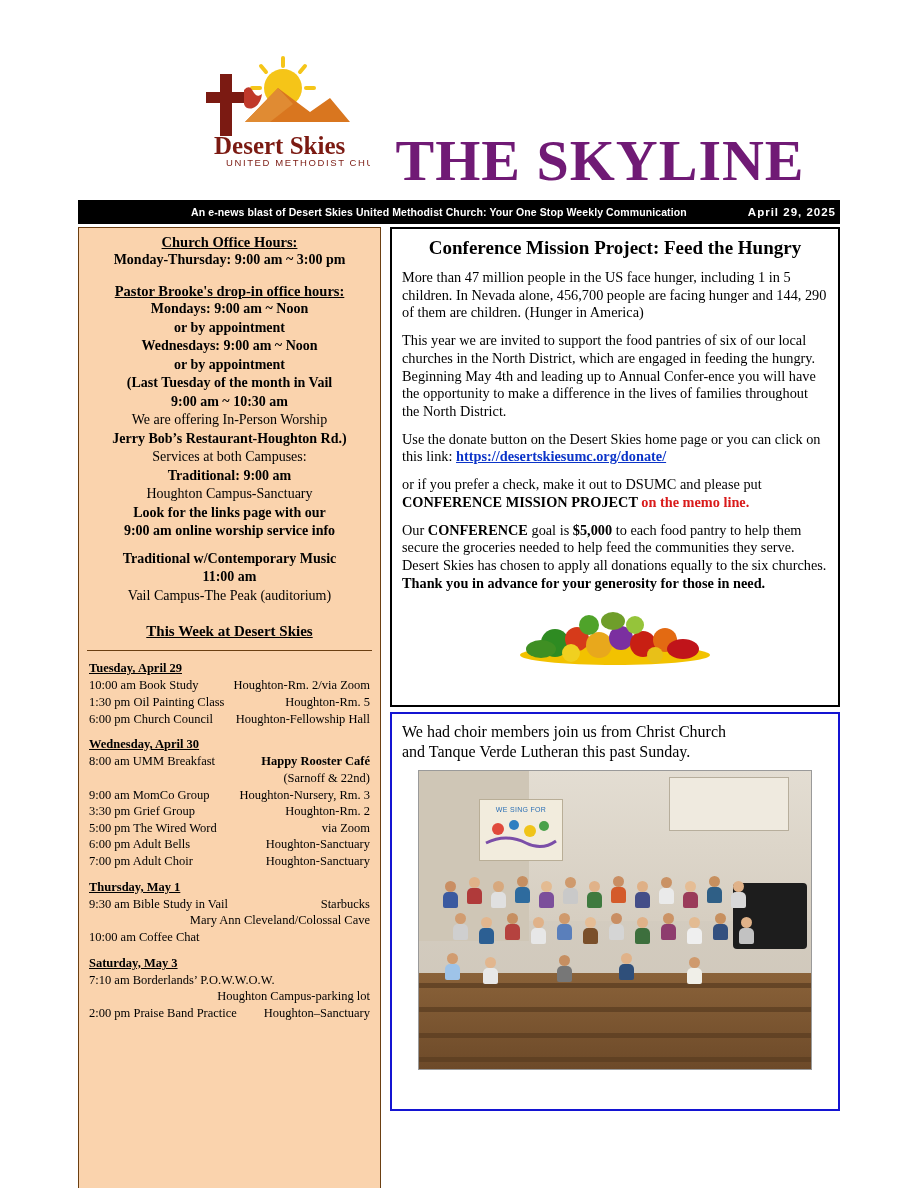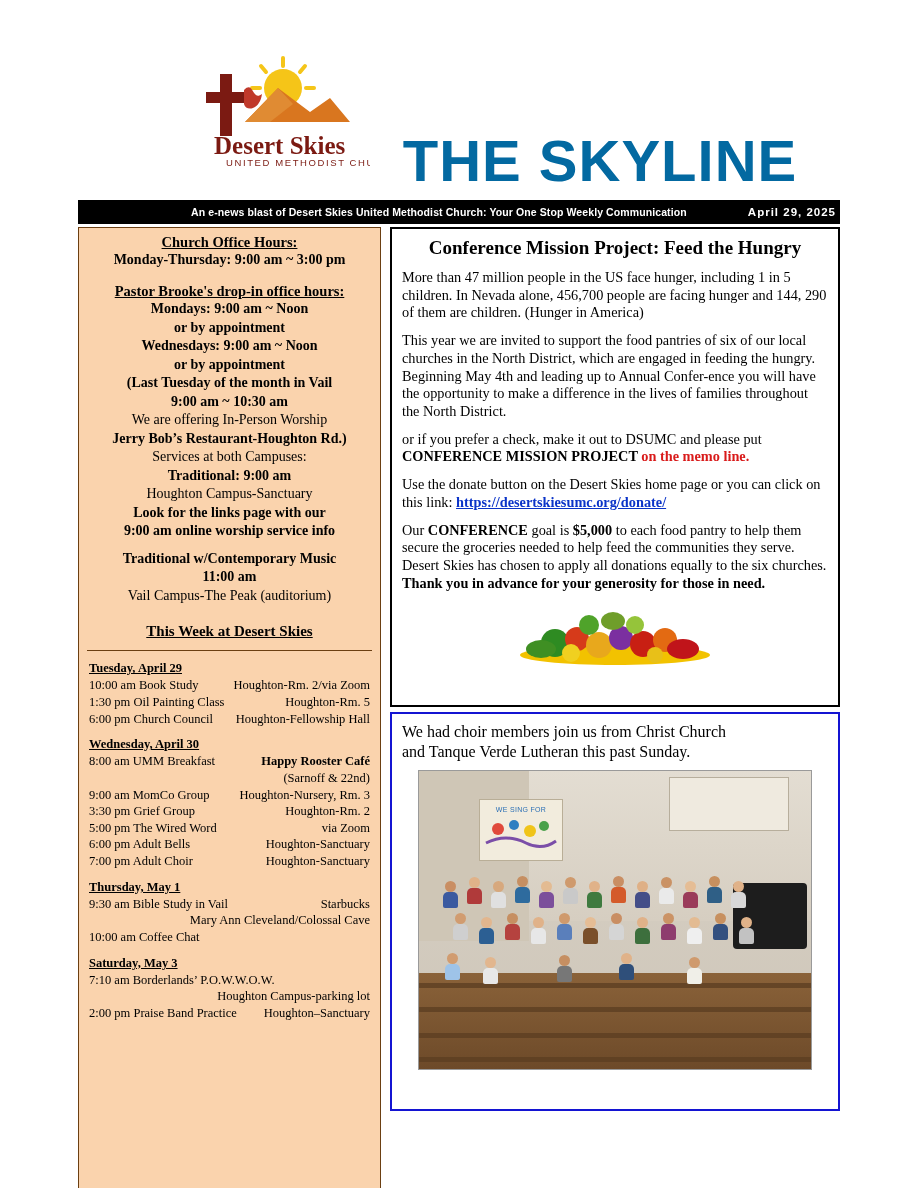--- a/index.html
+++ b/index.html
@@ -25,25 +25,25 @@
   .logo {
     position: absolute;
     left: 190px; top: 30px;
     width: 180px; height: 120px;
   }
   .logo svg { display:block; }
   .skyline-title {
     position: absolute;
     left: 300px; top: 112px;
     width: 600px;
-    font-family: Liberation Sans, sans-serif;
+    font-family: Liberation Serif, serif;
     font-weight: bold;
     font-size: 58px;
     letter-spacing: 1px;
-    color: #0369a1;
+    color: #701a75;
     text-align: center;
     line-height: 1;
   }
 
   
   .banner {
     position: absolute;
     left: 78px; top: 200px;
     width: 762px; height: 24px;
     background: #000000;
@@ -378,24 +378,24 @@
         <span class="ev-right">Houghton–Sanctuary</span>
       </div>
     </div>
   </div>
 
   <div class="right-top">
     <div class="rt-title">Conference Mission Project: Feed the Hungry</div>
     <div class="rt-p">More than 47 million people in the US face hunger, including 1 in 5 children. In Nevada alone, 456,700 people are facing hunger and 144, 290 of them are children. (Hunger in America)</div>
     <div class="rt-p">This year we are invited to support the food pantries of six of our local churches in the North District, which are engaged in feeding the hungry. Beginning May 4th and leading up to Annual Confer-ence you will have the opportunity to make a difference in the lives of families throughout the North District.</div>
     <div class="rt-p">
+      <span>Use the donate button on the Desert Skies home page or you can click on this link: </span><a href="#">https://desertskiesumc.org/donate/</a>
+    </div>
+    <div class="rt-p">
       <span>or if you prefer a check, make it out to DSUMC and please put </span><span class="b">CONFERENCE MISSION PROJECT</span><span class="red"> on the memo line.</span>
-    </div>
-    <div class="rt-p">
-      <span>Use the donate button on the Desert Skies home page or you can click on this link: </span><a href="#">https://desertskiesumc.org/donate/</a>
     </div>
     <div class="rt-p">
       <span>Our </span><span class="b">CONFERENCE</span><span> goal is </span><span class="b">$5,000</span><span> to each food pantry to help them secure the groceries needed to help feed the communities they serve. Desert Skies has chosen to apply all donations equally to the six churches.  </span><span class="b">Thank you in advance for your generosity for those in need.</span>
     </div>
 
     <svg class="veg" width="200" height="62" viewBox="0 0 200 62">
       <ellipse cx="100" cy="52" rx="95" ry="10" fill="#f2c200"></ellipse>
       <circle cx="40" cy="40" r="14" fill="#2e8b22"></circle>
       <circle cx="62" cy="36" r="12" fill="#d63a1a"></circle>
       <circle cx="84" cy="42" r="13" fill="#e8a81c"></circle>

